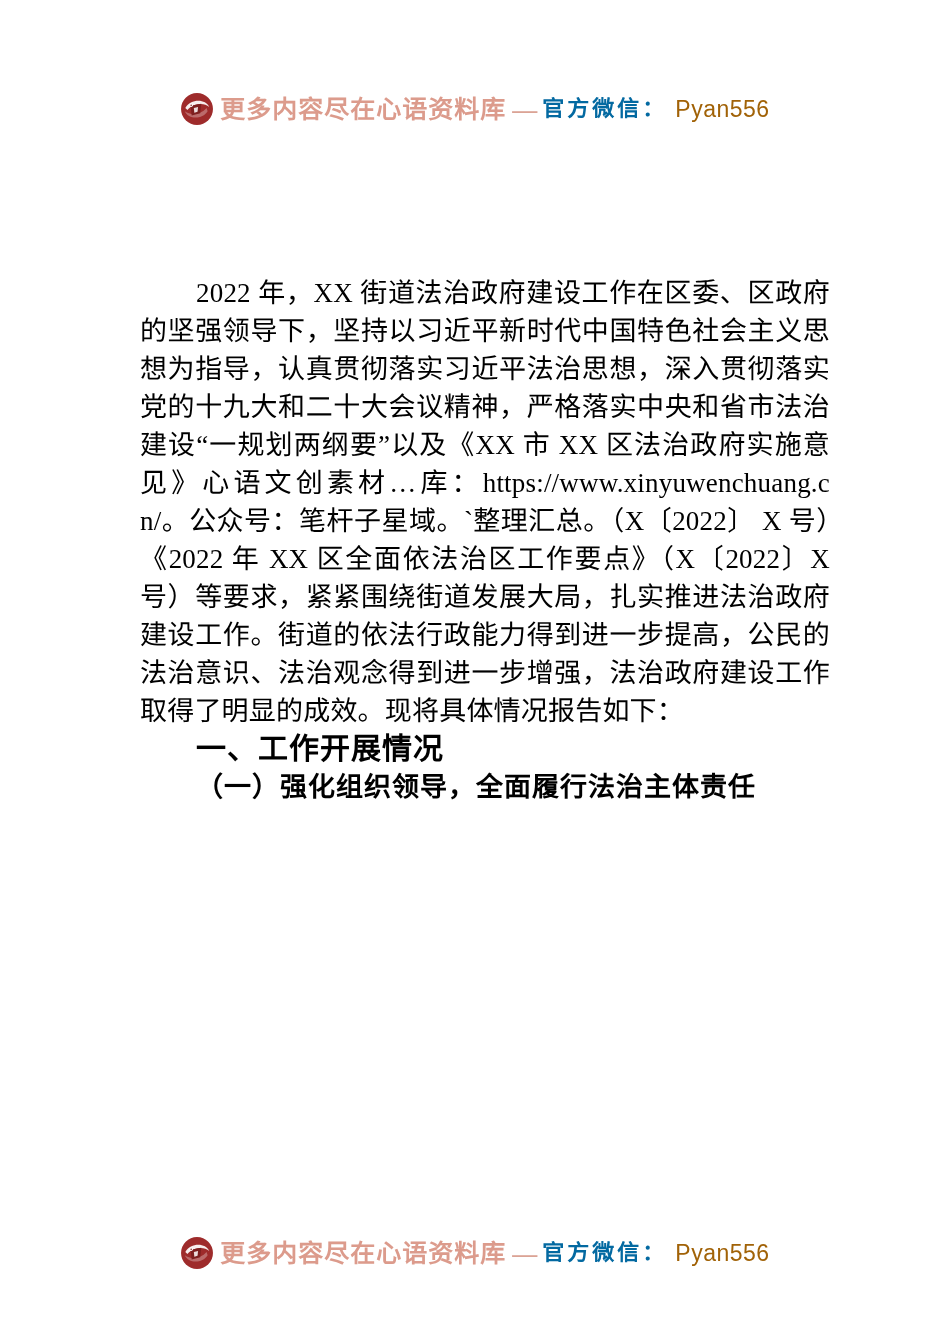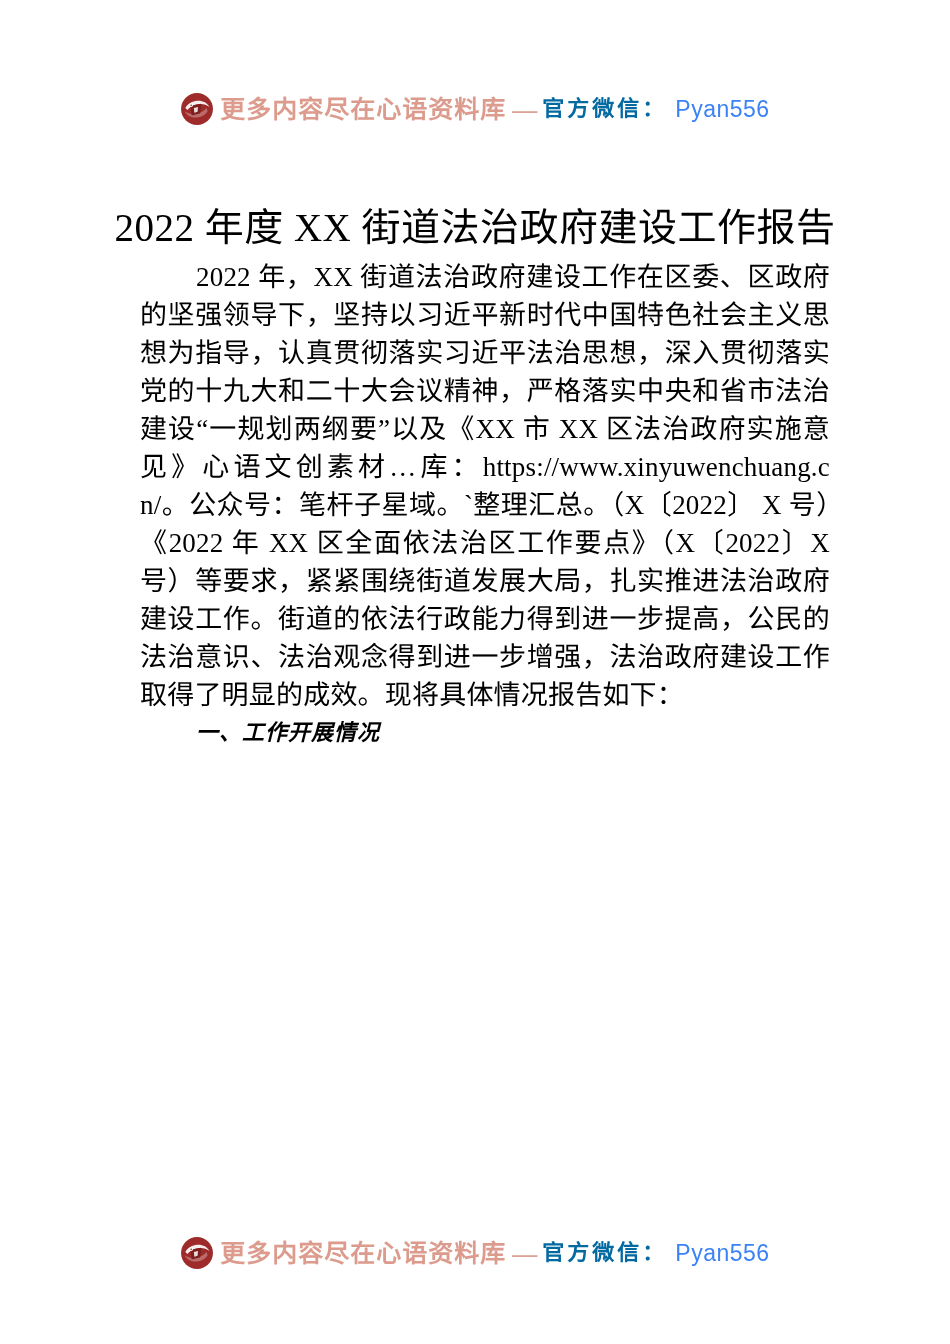--- a/index.html
+++ b/index.html
@@ -67,21 +67,21 @@
     font-size: 22px;
     font-weight: 700;
     letter-spacing: 3px;
     color: #0369a1;
     line-height: 1;
   }
   .wm-id {
     font-family: "Liberation Sans", "DejaVu Sans", sans-serif;
     font-size: 23px;
     font-weight: 400;
-    color: #3b82f6;
+    color: #a16207;
     letter-spacing: 0.5px;
     line-height: 1;
     margin-left: 2px;
   }
 
   
   .doc-title {
     position: absolute;
     top: 178px;
     left: 0;
@@ -92,48 +92,47 @@
     font-weight: 400;
     letter-spacing: 0.5px;
     color: #000000;
     line-height: 1.25;
     white-space: nowrap;
   }
 
   
   .body-area {
     position: absolute;
-    top: 258px;
+    top: 274px;
     left: 140px;
     width: 690px;
   }
 
   p.para {
     margin: 0;
     font-family: "Liberation Serif", "DejaVu Serif", serif;
     font-size: 27px;
     line-height: 38px;
     color: #000000;
     text-align: justify;
     text-justify: inter-character;
     text-indent: 56px;
     letter-spacing: 0.2px;
     word-break: break-all;
   }
 
   h2.heading-1 {
     margin: 0;
     font-family: "Liberation Sans", "DejaVu Sans", sans-serif;
-    font-size: 22px;
+    font-size: 30px;
     font-weight: 700;
     line-height: 38px;
     text-indent: 56px;
     letter-spacing: 1px;
     color: #000000;
-    font-style: italic;
   }
 
   h3.heading-2 {
     margin: 0;
     font-family: "Liberation Serif", "DejaVu Serif", serif;
     font-size: 27px;
     font-weight: 700;
     line-height: 38px;
     text-indent: 56px;
     letter-spacing: 1px;
@@ -154,28 +153,28 @@
       <path d="M26 30 L34 28 L33 37 L27 39 Z" fill="#ffffff" opacity="0.85"></path>
       <circle cx="21" cy="25" r="3.2" fill="#ffffff"></circle>
       <circle cx="21" cy="25" r="1.5" fill="#7d1f1f"></circle>
     </svg>
     <span class="wm-cn">更多内容尽在心语资料库</span>
     <span class="wm-dash">—</span>
     <span class="wm-official">官方微信：</span>
     <span class="wm-id">Pyan556</span>
   </div>
 
-  <h1 class="doc-title">2022 年度 XX 街道法治政府建设工作报告</h1>
 
   <div class="body-area">
 
     <p class="para">2022 年，XX 街道法治政府建设工作在区委、区政府的坚强领导下，坚持以习近平新时代中国特色社会主义思想为指导，认真贯彻落实习近平法治思想，深入贯彻落实党的十九大和二十大会议精神，严格落实中央和省市法治建设“一规划两纲要”以及《XX 市 XX 区法治政府实施意见》心语文创素材…库：https://www.xinyuwenchuang.cn/。公众号：笔杆子星域。`整理汇总。（X〔2022〕 X 号）《2022 年 XX 区全面依法治区工作要点》（X〔2022〕X 号）等要求，紧紧围绕街道发展大局，扎实推进法治政府建设工作。街道的依法行政能力得到进一步提高，公民的法治意识、法治观念得到进一步增强，法治政府建设工作取得了明显的成效。现将具体情况报告如下：</p>
 
     <h2 class="heading-1">一、工作开展情况</h2>
 
+    <h3 class="heading-2">（一）强化组织领导，全面履行法治主体责任</h3>
 
 
   </div>
 
   <div class="watermark bottom">
     <svg class="wm-logo" viewBox="0 0 64 64" aria-hidden="true">
       <circle cx="32" cy="32" r="30" fill="#9e2b2b"></circle>
       <path d="M10 30 C20 12, 48 12, 55 28 C46 20, 26 20, 14 34 Z" fill="#ffffff" opacity="0.92"></path>
       <path d="M52 36 C42 52, 16 52, 9 36 C20 44, 38 44, 50 30 Z" fill="#ffffff" opacity="0.30"></path>
       <path d="M20 26 L40 22 L38 40 L22 44 Z" fill="#7d1f1f"></path>

